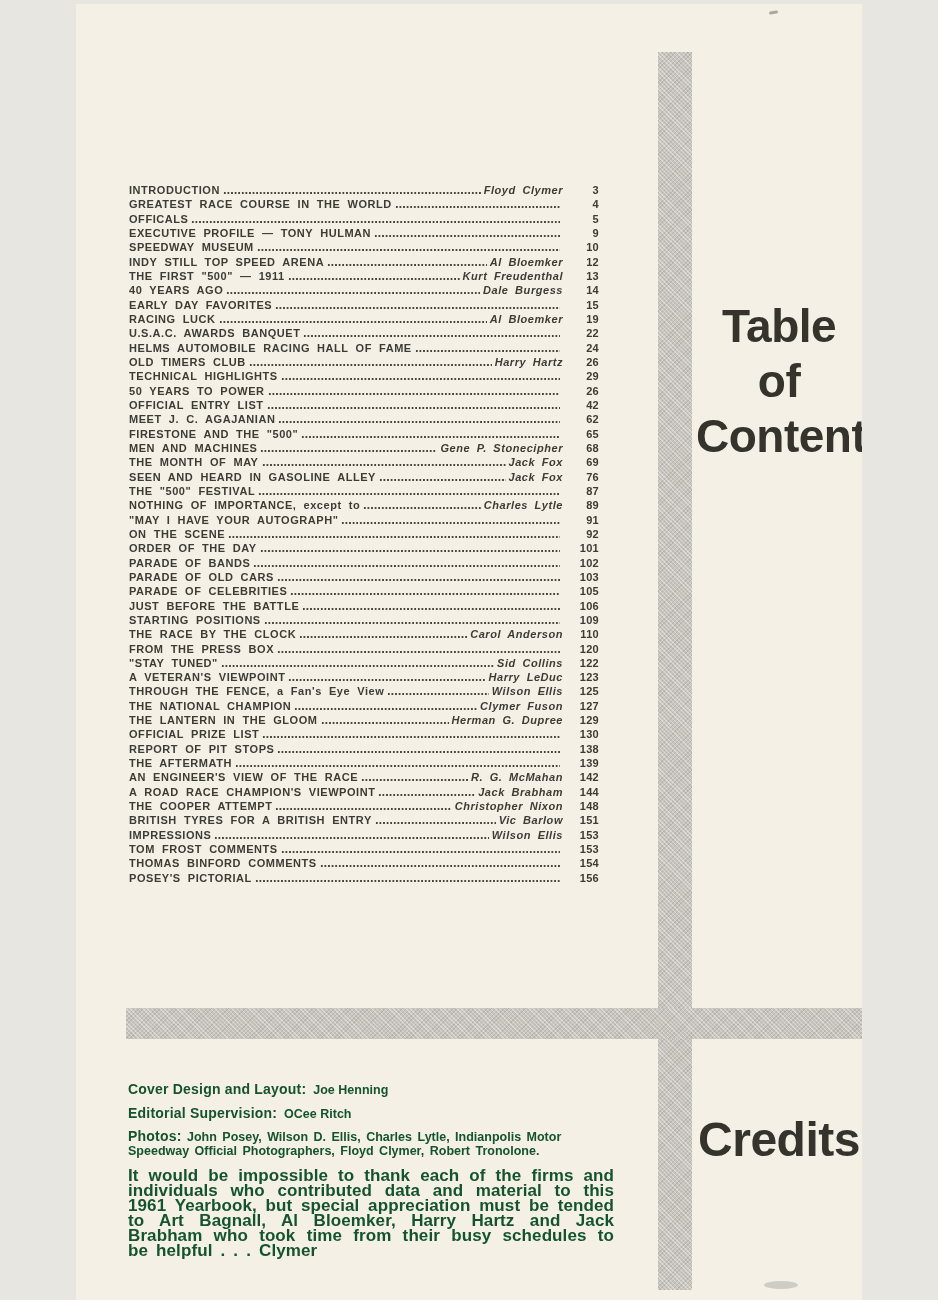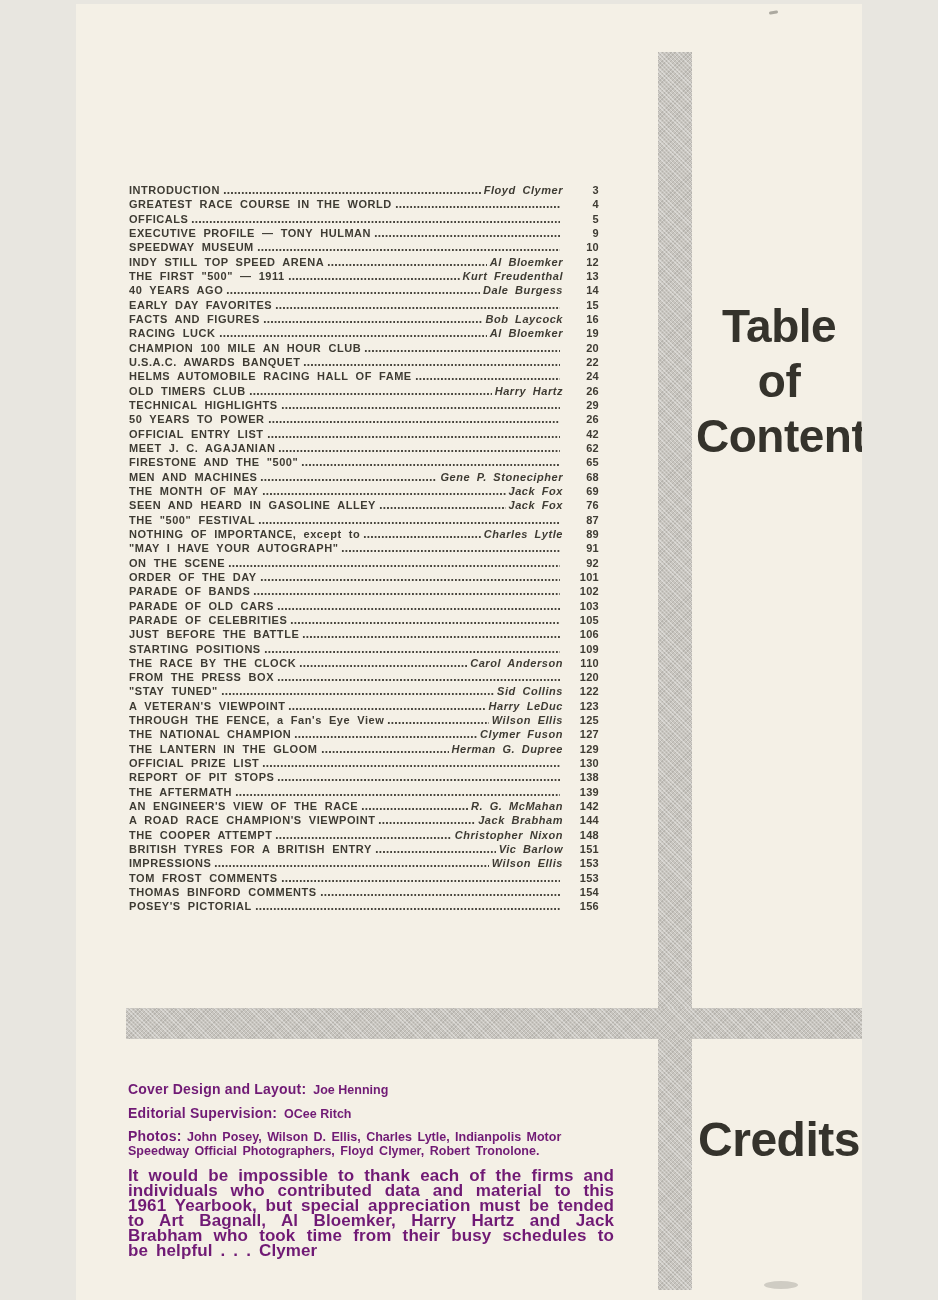--- a/index.html
+++ b/index.html
@@ -38,21 +38,21 @@
 
   
   .display-heading{
     position:absolute;left:620px;right:0;text-align:center;
     font-weight:bold;color:#35332c;letter-spacing:-0.5px;
   }
   .toc-heading{top:295px;font-size:46px;line-height:55px;}
   .credits-heading{top:1108px;font-size:48px;line-height:55px;}
 
   
-  .credits{position:absolute;left:52px;top:1078px;width:486px;color:#701a75;}
+  .credits{position:absolute;left:52px;top:1078px;width:486px;color:#14532d;}
   .credit-line{margin:0 0 8px 0;font-size:12.5px;font-weight:bold;line-height:15px;}
   .credit-label{font-size:14px;letter-spacing:0.2px;}
   .credit-value{margin-left:7px;}
   .credit-par{margin:0 0 9px 0;font-size:12.5px;font-weight:bold;line-height:13.5px;word-spacing:2px;}
   .ack{
     margin-top:10px;font-size:17px;font-weight:bold;line-height:15px;
     text-align:justify;word-spacing:3.2px;letter-spacing:0.1px;
   }
 
   
@@ -118,36 +118,24 @@
     <span class="toc-author">Dale Burgess</span>
     <span class="toc-page">14</span>
   </div>
       <div class="toc-row">
     <span class="toc-title">EARLY DAY FAVORITES</span>
     <span class="toc-leader"></span>
 
     <span class="toc-page">15</span>
   </div>
       <div class="toc-row">
-    <span class="toc-title">FACTS AND FIGURES</span>
-    <span class="toc-leader"></span>
-    <span class="toc-author">Bob Laycock</span>
-    <span class="toc-page">16</span>
-  </div>
-      <div class="toc-row">
     <span class="toc-title">RACING LUCK</span>
     <span class="toc-leader"></span>
     <span class="toc-author">Al Bloemker</span>
     <span class="toc-page">19</span>
-  </div>
-      <div class="toc-row">
-    <span class="toc-title">CHAMPION 100 MILE AN HOUR CLUB</span>
-    <span class="toc-leader"></span>
-
-    <span class="toc-page">20</span>
   </div>
       <div class="toc-row">
     <span class="toc-title">U.S.A.C. AWARDS BANQUET</span>
     <span class="toc-leader"></span>
 
     <span class="toc-page">22</span>
   </div>
       <div class="toc-row">
     <span class="toc-title">HELMS AUTOMOBILE RACING HALL OF FAME</span>
     <span class="toc-leader"></span>

